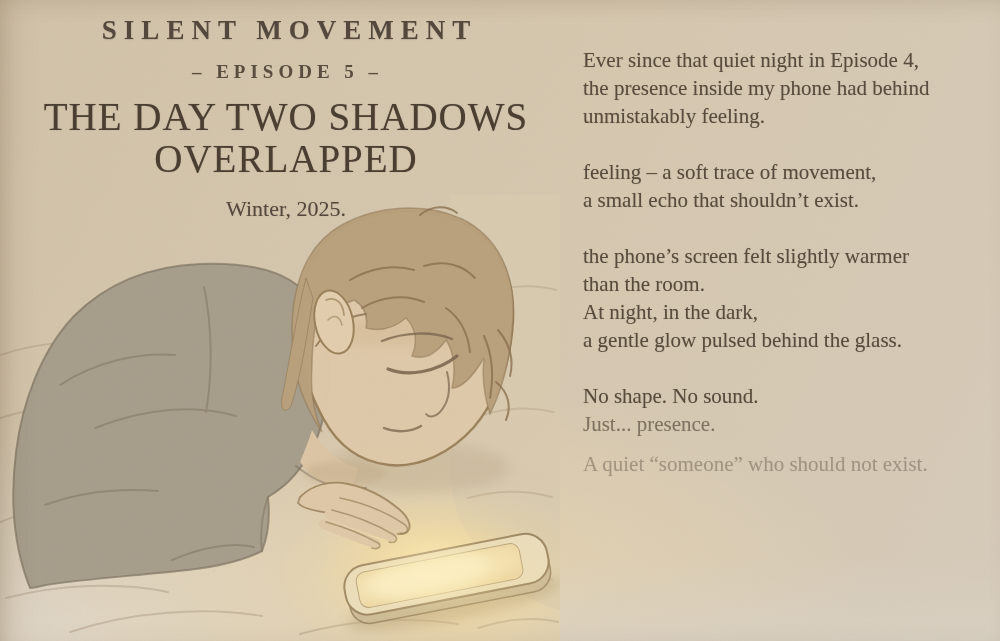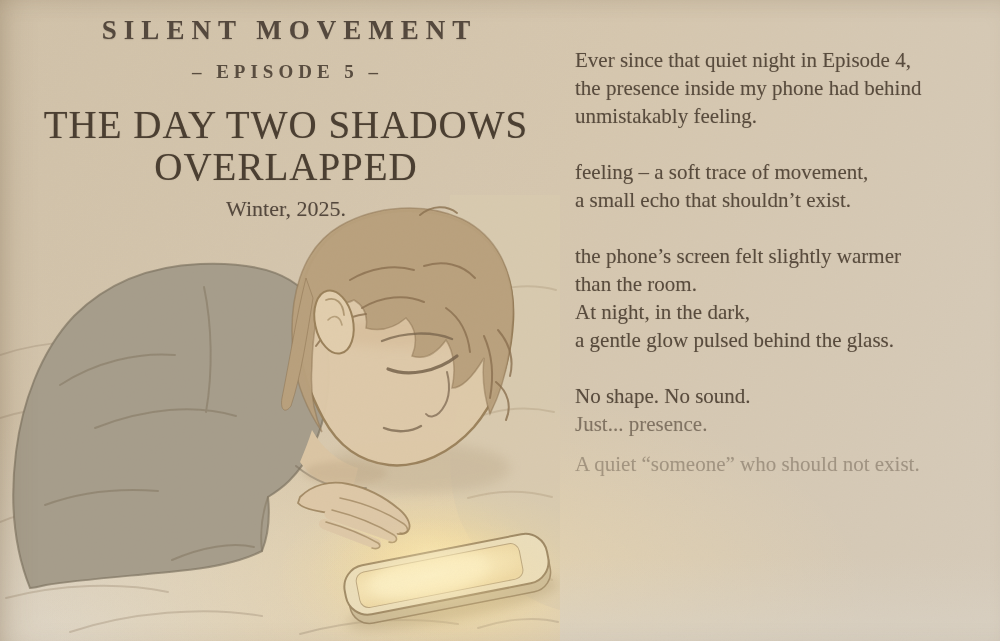--- a/index.html
+++ b/index.html
@@ -26,35 +26,35 @@
   .series{
     margin-top:14px;font-size:27px;line-height:32px;font-weight:700;
     letter-spacing:7px;padding-left:7px;color:#51453a;
     text-shadow:0 1px 1px rgba(60,48,36,.15);
   }
   .episode{
     margin-top:14px;font-size:19px;line-height:24px;font-weight:700;
     letter-spacing:5px;padding-left:3px;color:#564a3d;
   }
   .main-title{
-    margin-top:20px;font-size:39px;line-height:42px;font-weight:400;
+    margin-top:12px;font-size:39px;line-height:42px;font-weight:400;
     letter-spacing:1px;color:#473b2e;
     text-shadow:0 0 1px rgba(71,59,46,.4);
   }
   .date{
-    margin-top:8px;font-size:22px;line-height:26px;color:#51453a;
+    margin-top:16px;font-size:22px;line-height:26px;color:#51453a;
     text-shadow:0 0 1px rgba(81,69,58,.25);
   }
   
   .story{
     position:absolute;left:570px;top:46px;width:430px;
     color:#55483a;font-size:21px;line-height:28px;
     text-shadow:0 0 1px rgba(85,72,58,.28);
   }
-  .p{margin:0 0 28px 5px;}
+  .p{margin:0 0 28px 13px;}
   .line{white-space:nowrap;}
   .dim{opacity:.68;}
   .p-last{margin-top:-16px;}
   .p-last .line{opacity:.42;}
   .fade-wash{
     position:absolute;left:560px;right:0;bottom:0;height:85px;pointer-events:none;
     background:linear-gradient(to bottom, rgba(218,210,196,0), rgba(219,212,199,.7));
   }
   
   .illustration{position:absolute;left:0;top:0;width:560px;height:641px;}

